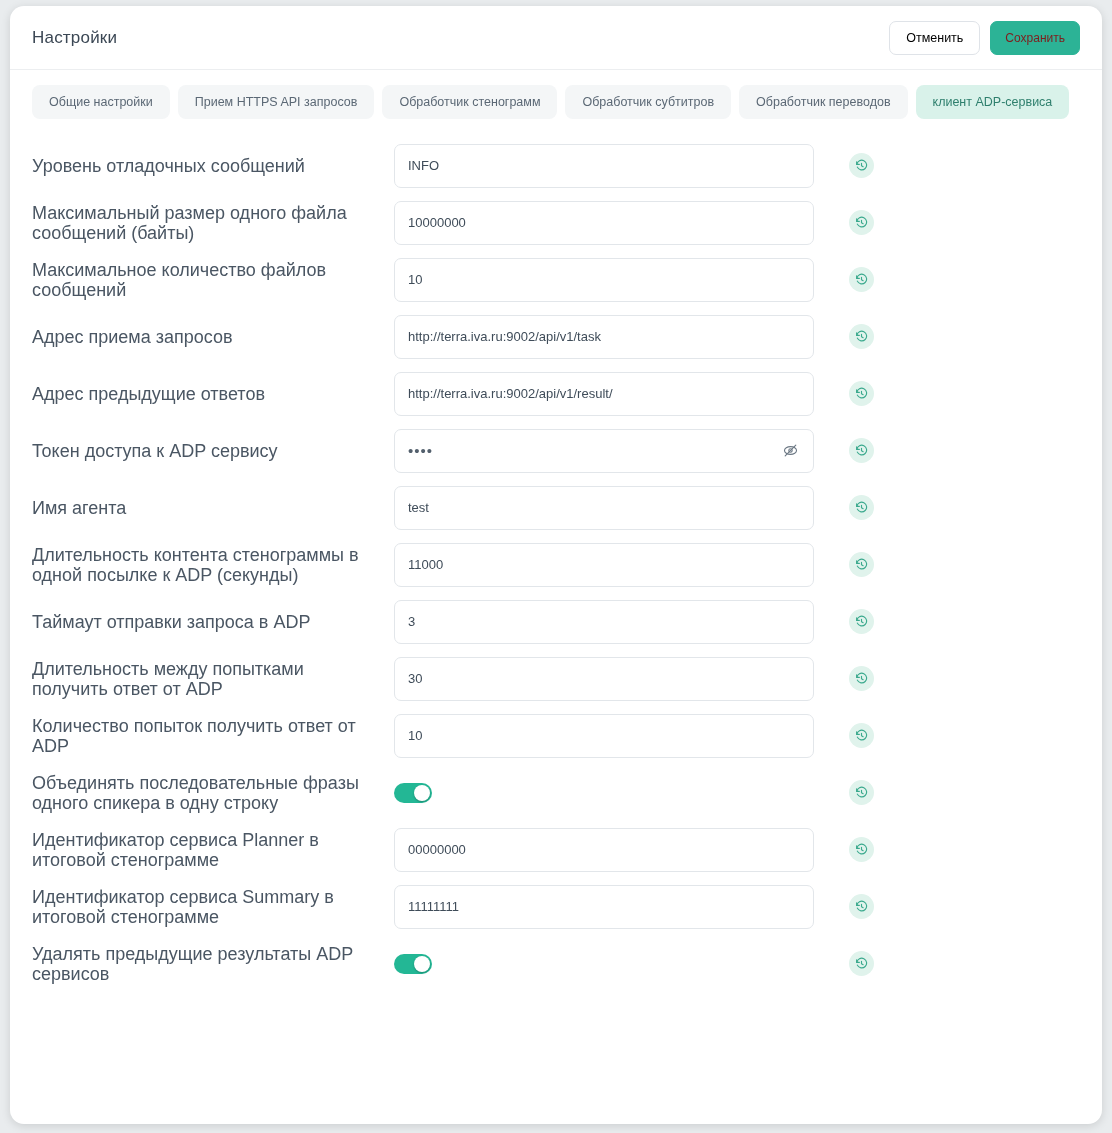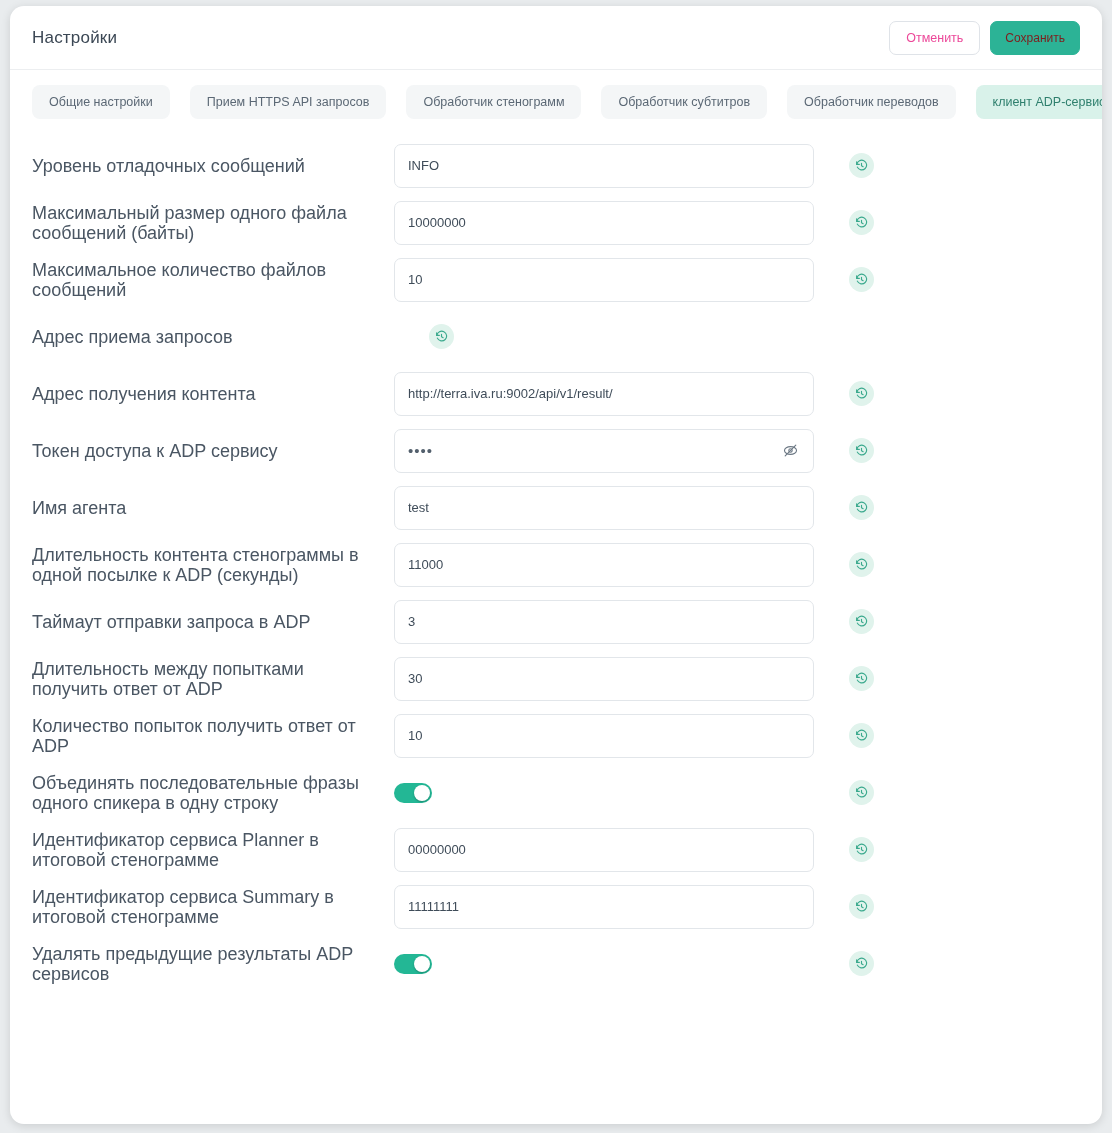--- a/index.html
+++ b/index.html
@@ -63,35 +63,35 @@
     cursor: pointer;
     display: inline-flex;
     align-items: center;
     justify-content: center;
     font-family: inherit;
     white-space: nowrap;
   }
   .btn-ghost {
     background: #ffffff;
     border: 1px solid #dfe3e8;
-    color: #ec4899;
+    color: #000000;
   }
   .btn-primary {
     background: #2cb396;
     border: 1px solid #2cb396;
     color: #7f1d1d;
     font-size: 12px;
     padding: 0 14px;
   }
 
   
   .tabs {
     display: flex;
     align-items: center;
-    gap: 20px;
+    gap: 8px;
     padding: 15px 22px 16px 22px;
   }
   .tab {
     background: #f4f6f7;
     color: #5b6875;
     border: none;
     border-radius: 8px;
     height: 34px;
     padding: 0 17px;
     font-size: 12.5px;
@@ -280,32 +280,37 @@
               <svg width="13" height="13" viewBox="0 0 24 24" fill="none" stroke="#3aa98d" stroke-width="2.1" stroke-linecap="round" stroke-linejoin="round">
                 <path d="M3 5v5h5"></path>
                 <path d="M3.5 10a9 9 0 1 1 .8 5"></path>
                 <path d="M12 8v4.5l3 1.8"></path>
               </svg>
             </span>
           </div>
         </div>
         <div class="row">
           <div class="row-label">Адрес приема запросов</div>
-          <div class="reset-wrap">
-            <span class="reset-btn">
-              <svg width="13" height="13" viewBox="0 0 24 24" fill="none" stroke="#3aa98d" stroke-width="2.1" stroke-linecap="round" stroke-linejoin="round">
-                <path d="M3 5v5h5"></path>
-                <path d="M3.5 10a9 9 0 1 1 .8 5"></path>
-                <path d="M12 8v4.5l3 1.8"></path>
-              </svg>
-            </span>
-          </div>
-        </div>
-        <div class="row">
-          <div class="row-label">Адрес получения контента</div>
+          <div class="row-control">
+            <div class="field">
+              <span class="field-value">http://terra.iva.ru:9002/api/v1/task</span>
+            </div>
+          </div>
+          <div class="reset-wrap">
+            <span class="reset-btn">
+              <svg width="13" height="13" viewBox="0 0 24 24" fill="none" stroke="#3aa98d" stroke-width="2.1" stroke-linecap="round" stroke-linejoin="round">
+                <path d="M3 5v5h5"></path>
+                <path d="M3.5 10a9 9 0 1 1 .8 5"></path>
+                <path d="M12 8v4.5l3 1.8"></path>
+              </svg>
+            </span>
+          </div>
+        </div>
+        <div class="row">
+          <div class="row-label">Адрес предыдущие ответов</div>
           <div class="row-control">
             <div class="field">
               <span class="field-value">http://terra.iva.ru:9002/api/v1/result/</span>
             </div>
           </div>
           <div class="reset-wrap">
             <span class="reset-btn">
               <svg width="13" height="13" viewBox="0 0 24 24" fill="none" stroke="#3aa98d" stroke-width="2.1" stroke-linecap="round" stroke-linejoin="round">
                 <path d="M3 5v5h5"></path>
                 <path d="M3.5 10a9 9 0 1 1 .8 5"></path>

